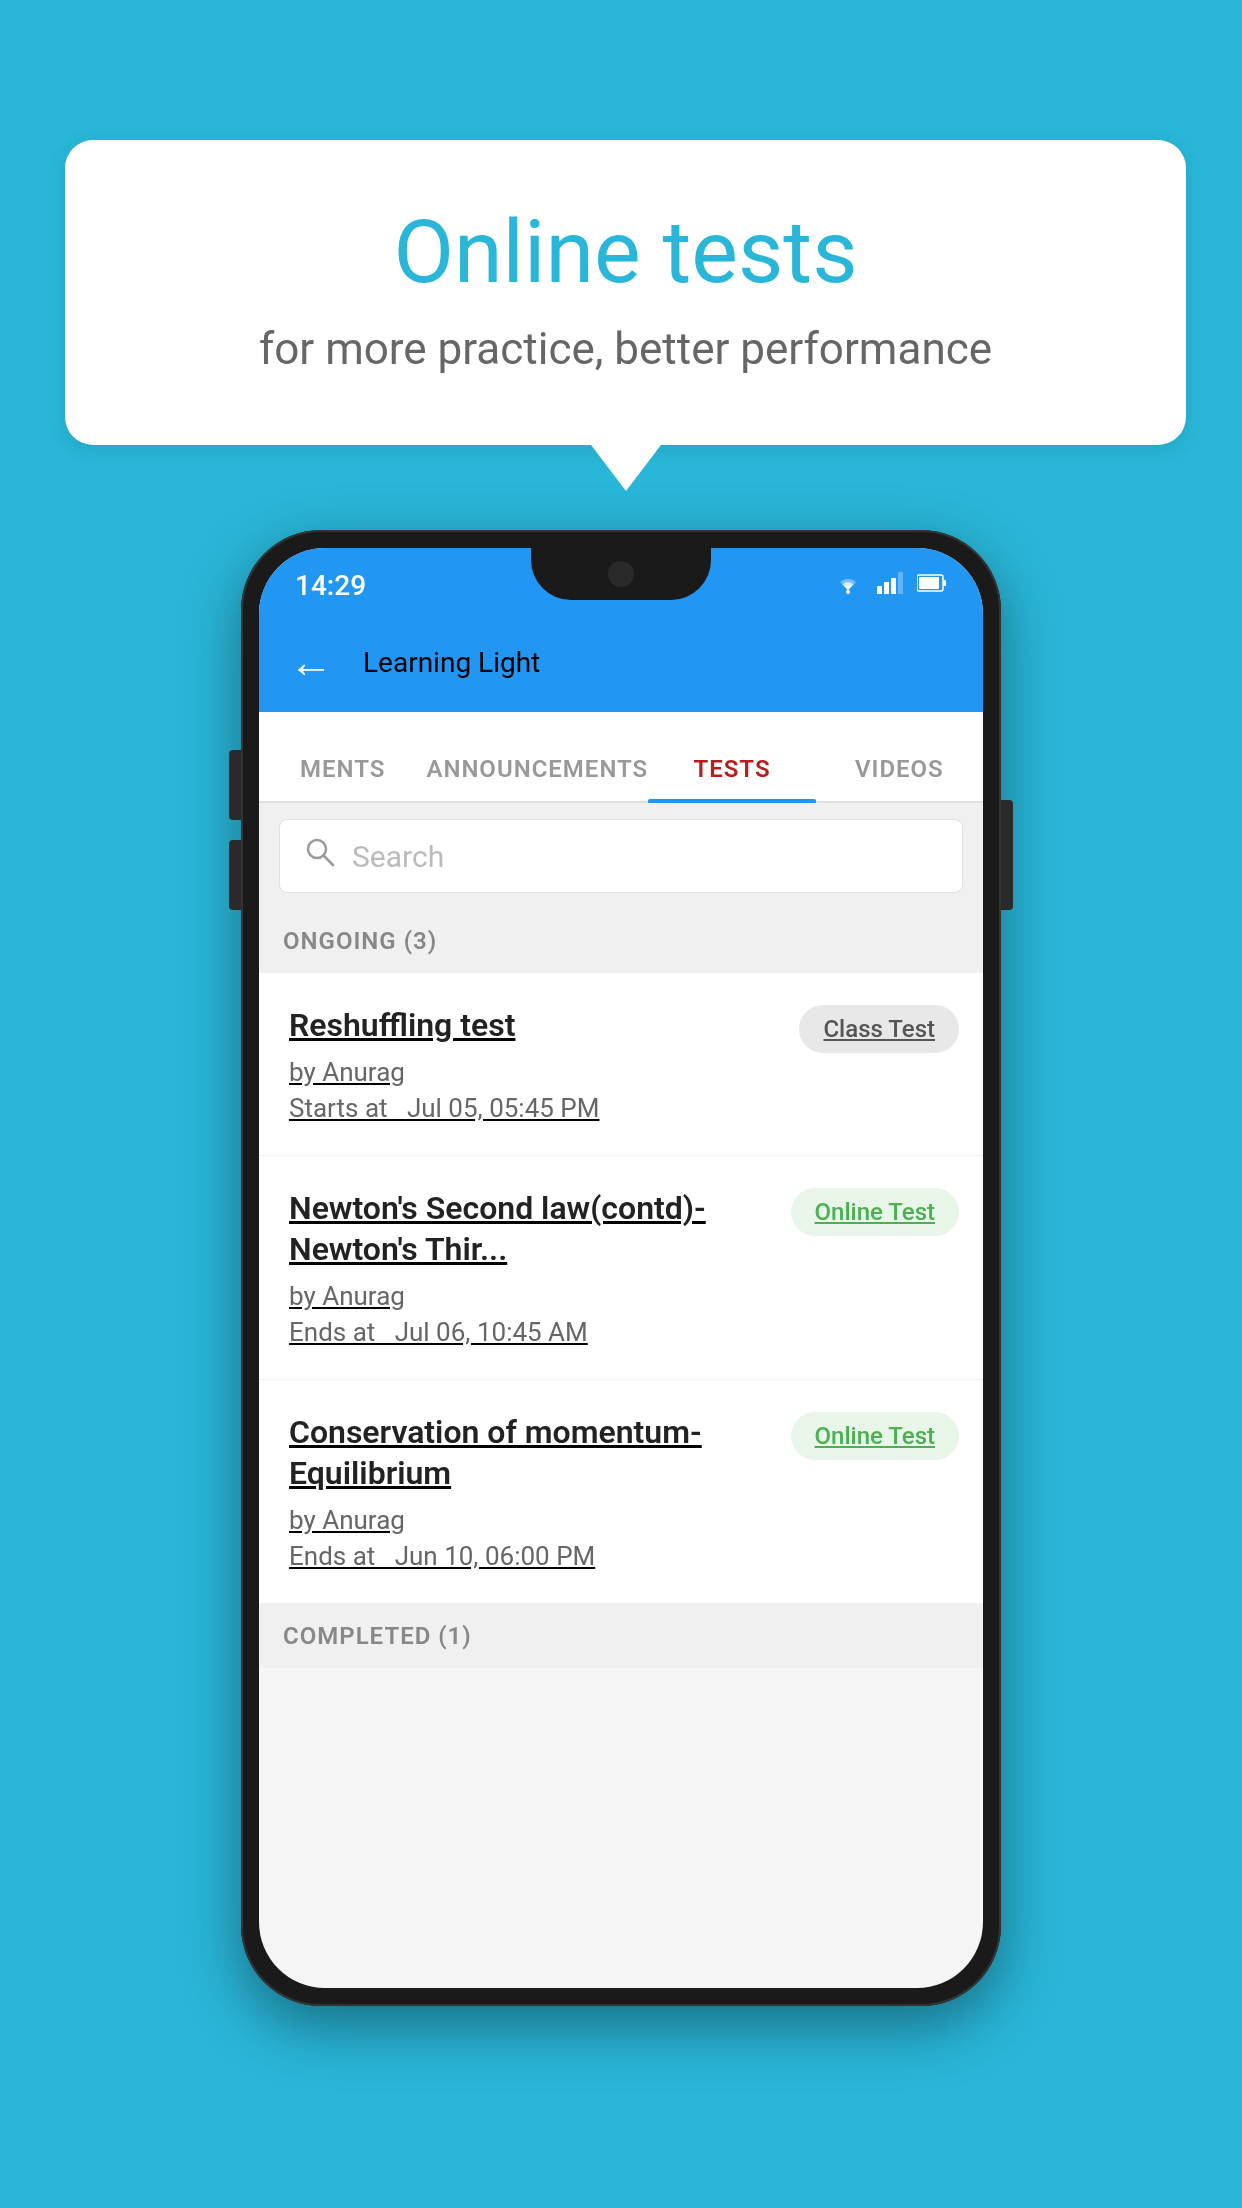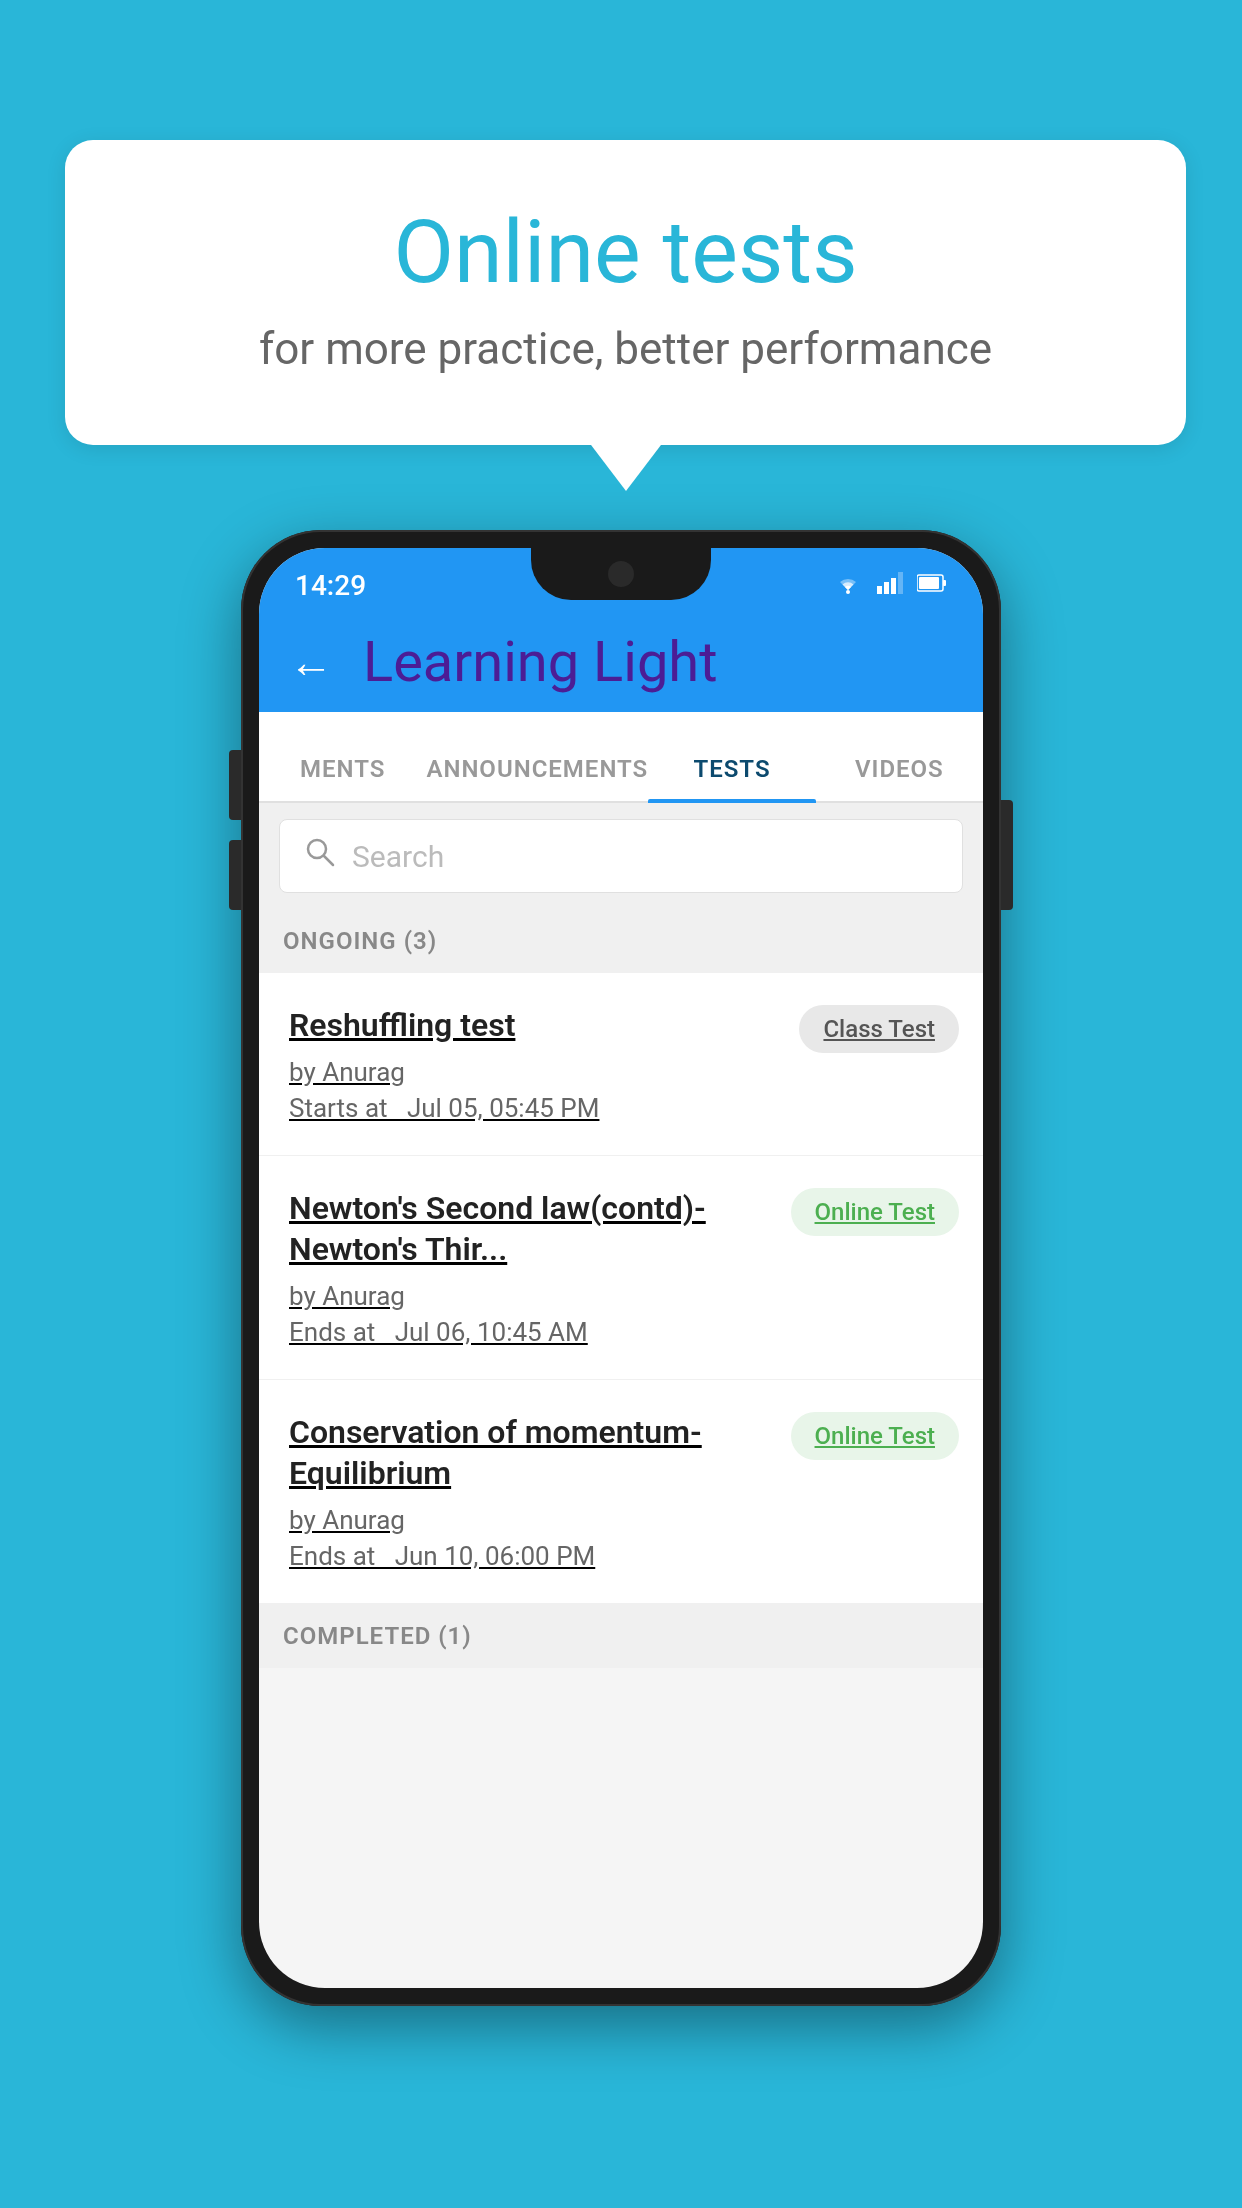--- a/index.html
+++ b/index.html
@@ -155,22 +155,22 @@
       align-items: center;
       padding: 0 30px;
       gap: 30px;
     }
     .back-arrow {
       color: white;
       font-size: 44px;
       cursor: pointer;
     }
     .app-title {
-      color: #4c1d95;
-      font-size: 56px;
+      color: #000000;
+      font-size: 28px;
       font-weight: 400;
       text-align: center;
     }
     
     .tabs-bar {
       background: white;
       display: flex;
       border-bottom: 2px solid #e0e0e0;
       height: 91px;
       align-items: flex-end;
@@ -181,21 +181,21 @@
       padding-bottom: 18px;
       font-size: 24px;
       font-weight: 600;
       color: #999;
       text-transform: uppercase;
       letter-spacing: 1px;
       position: relative;
       cursor: pointer;
     }
     .tab-item.active {
-      color: #0c4a6e;
+      color: #b91c1c;
     }
     .tab-item.active::after {
       content: '';
       position: absolute;
       bottom: -2px;
       left: 0;
       right: 0;
       height: 4px;
       background: #2196F3;
       border-radius: 2px 2px 0 0;

